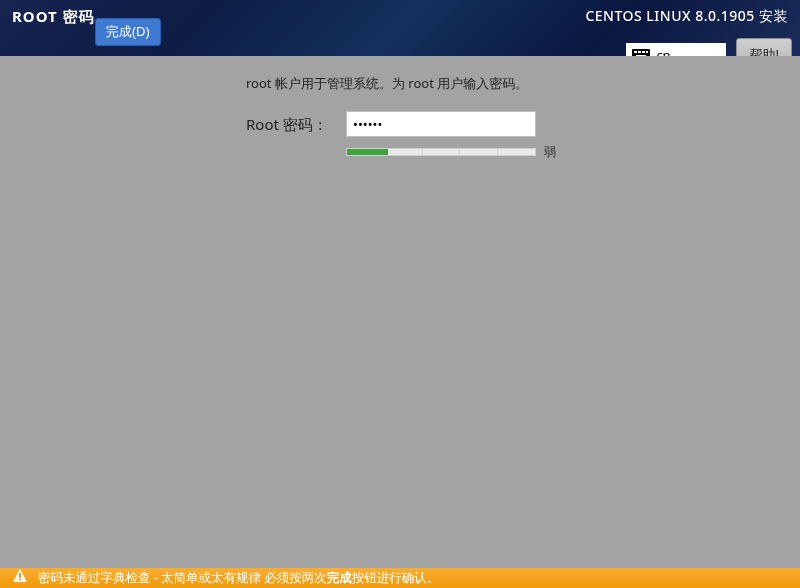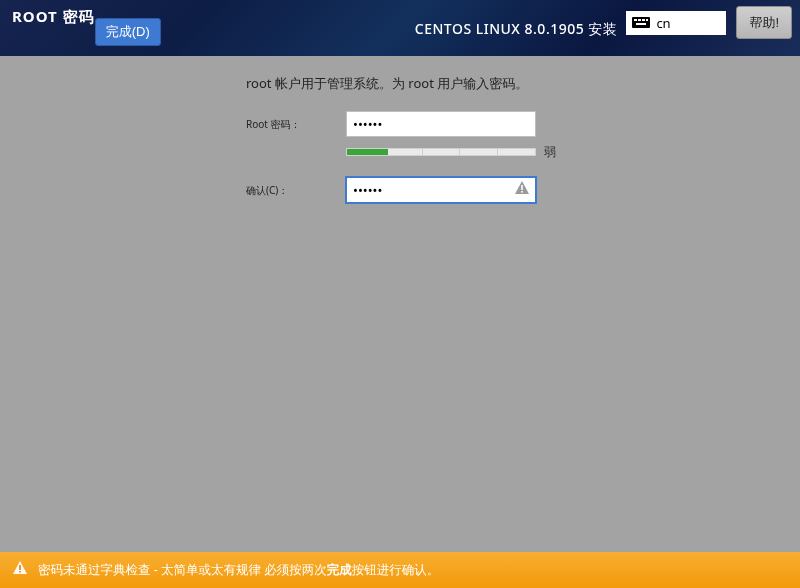--- a/index.html
+++ b/index.html
@@ -25,21 +25,21 @@
     border: 1px solid #2a5ca8;
     border-radius: 3px;
     color: #ffffff;
     font-size: 13px;
     padding: 4px 10px;
     cursor: pointer;
     width: fit-content;
     margin-top: 14px;
   }
 
-  .header-right { display: flex; flex-direction: row; align-items: flex-end; gap: 5px; padding-top: 2px;}
+  .header-right { display: flex; flex-direction: column; align-items: flex-end; gap: 12px; padding-top: 2px;}
   .install-title { font-size: 14px; font-weight: 500; padding-right: 4px; letter-spacing: 0.5px; }
   .header-controls { display: flex; gap: 10px; align-items: center; }
   .lang-box {
     background: #ffffff;
     color: #000000;
     display: flex;
     align-items: center;
     gap: 6px;
     padding: 2px 30px 2px 6px;
     font-size: 13px;
@@ -91,21 +91,21 @@
     color: #222;
     margin-bottom: 18px;
   }
   .form-row {
     display: flex;
     align-items: center;
     margin-bottom: 6px;
   }
   .form-label {
     width: 100px;
-    font-size: 10px;
+    font-size: 15px;
     color: #222;
   }
   .pw-input {
     width: 190px;
     height: 26px;
     border: 1px solid #bfbfbf;
     padding: 2px 26px 2px 6px;
     font-size: 13px;
     font-family: inherit;
     background: #fff;
@@ -151,21 +151,21 @@
   }
   .strength-label{
     font-size:12px;
     color:#333;
   }
 
   
   .warn-bar {
     position: absolute;
     bottom: 0; left: 0; right: 0;
-    height: 36px;
+    height: 20px;
     background: #f5a623;
     background: linear-gradient(#f8ae31,#f29a0b);
     color: #ffffff;
     display: flex;
     align-items: center;
     padding: 0 12px;
     font-size: 12.5px;
     gap: 10px;
   }
   .warn-bar .tri {
@@ -210,33 +210,20 @@
           <div class="strength-fill" id="strength-fill" style="width: 22%;"></div>
           <div class="strength-seg"></div>
             <div class="strength-seg"></div>
             <div class="strength-seg"></div>
             <div class="strength-seg"></div>
             <div class="strength-seg"></div>
         </div>
         <div class="strength-label">弱</div>
       </div>
 
-      <div class="form-row">
-        <div class="form-label">确认(C)：</div>
-        <div class="input-wrap">
-          <input type="password" class="pw-input focused" value="••••••" style="">
-          <span class="warn-icon">
-            <svg width="16" height="16" viewBox="0 0 16 16">
-              <path d="M8 1 L15 14 L1 14 Z" fill="#9a9a9a"></path>
-              <rect x="7.2" y="5" width="1.6" height="5" fill="#fff"></rect>
-              <rect x="7.2" y="11" width="1.6" height="1.6" fill="#fff"></rect>
-            </svg>
-          </span>
-        </div>
-      </div>
     </div>
   </div>
 
   <div class="warn-bar">
     <span class="tri">
       <svg width="16" height="16" viewBox="0 0 16 16">
         <path d="M8 1 L15 14 L1 14 Z" fill="#ffffff" fill-opacity="0.95"></path>
         <rect x="7.25" y="5" width="1.5" height="5" fill="#d97a00"></rect>
         <rect x="7.25" y="11" width="1.5" height="1.5" fill="#d97a00"></rect>
       </svg>

